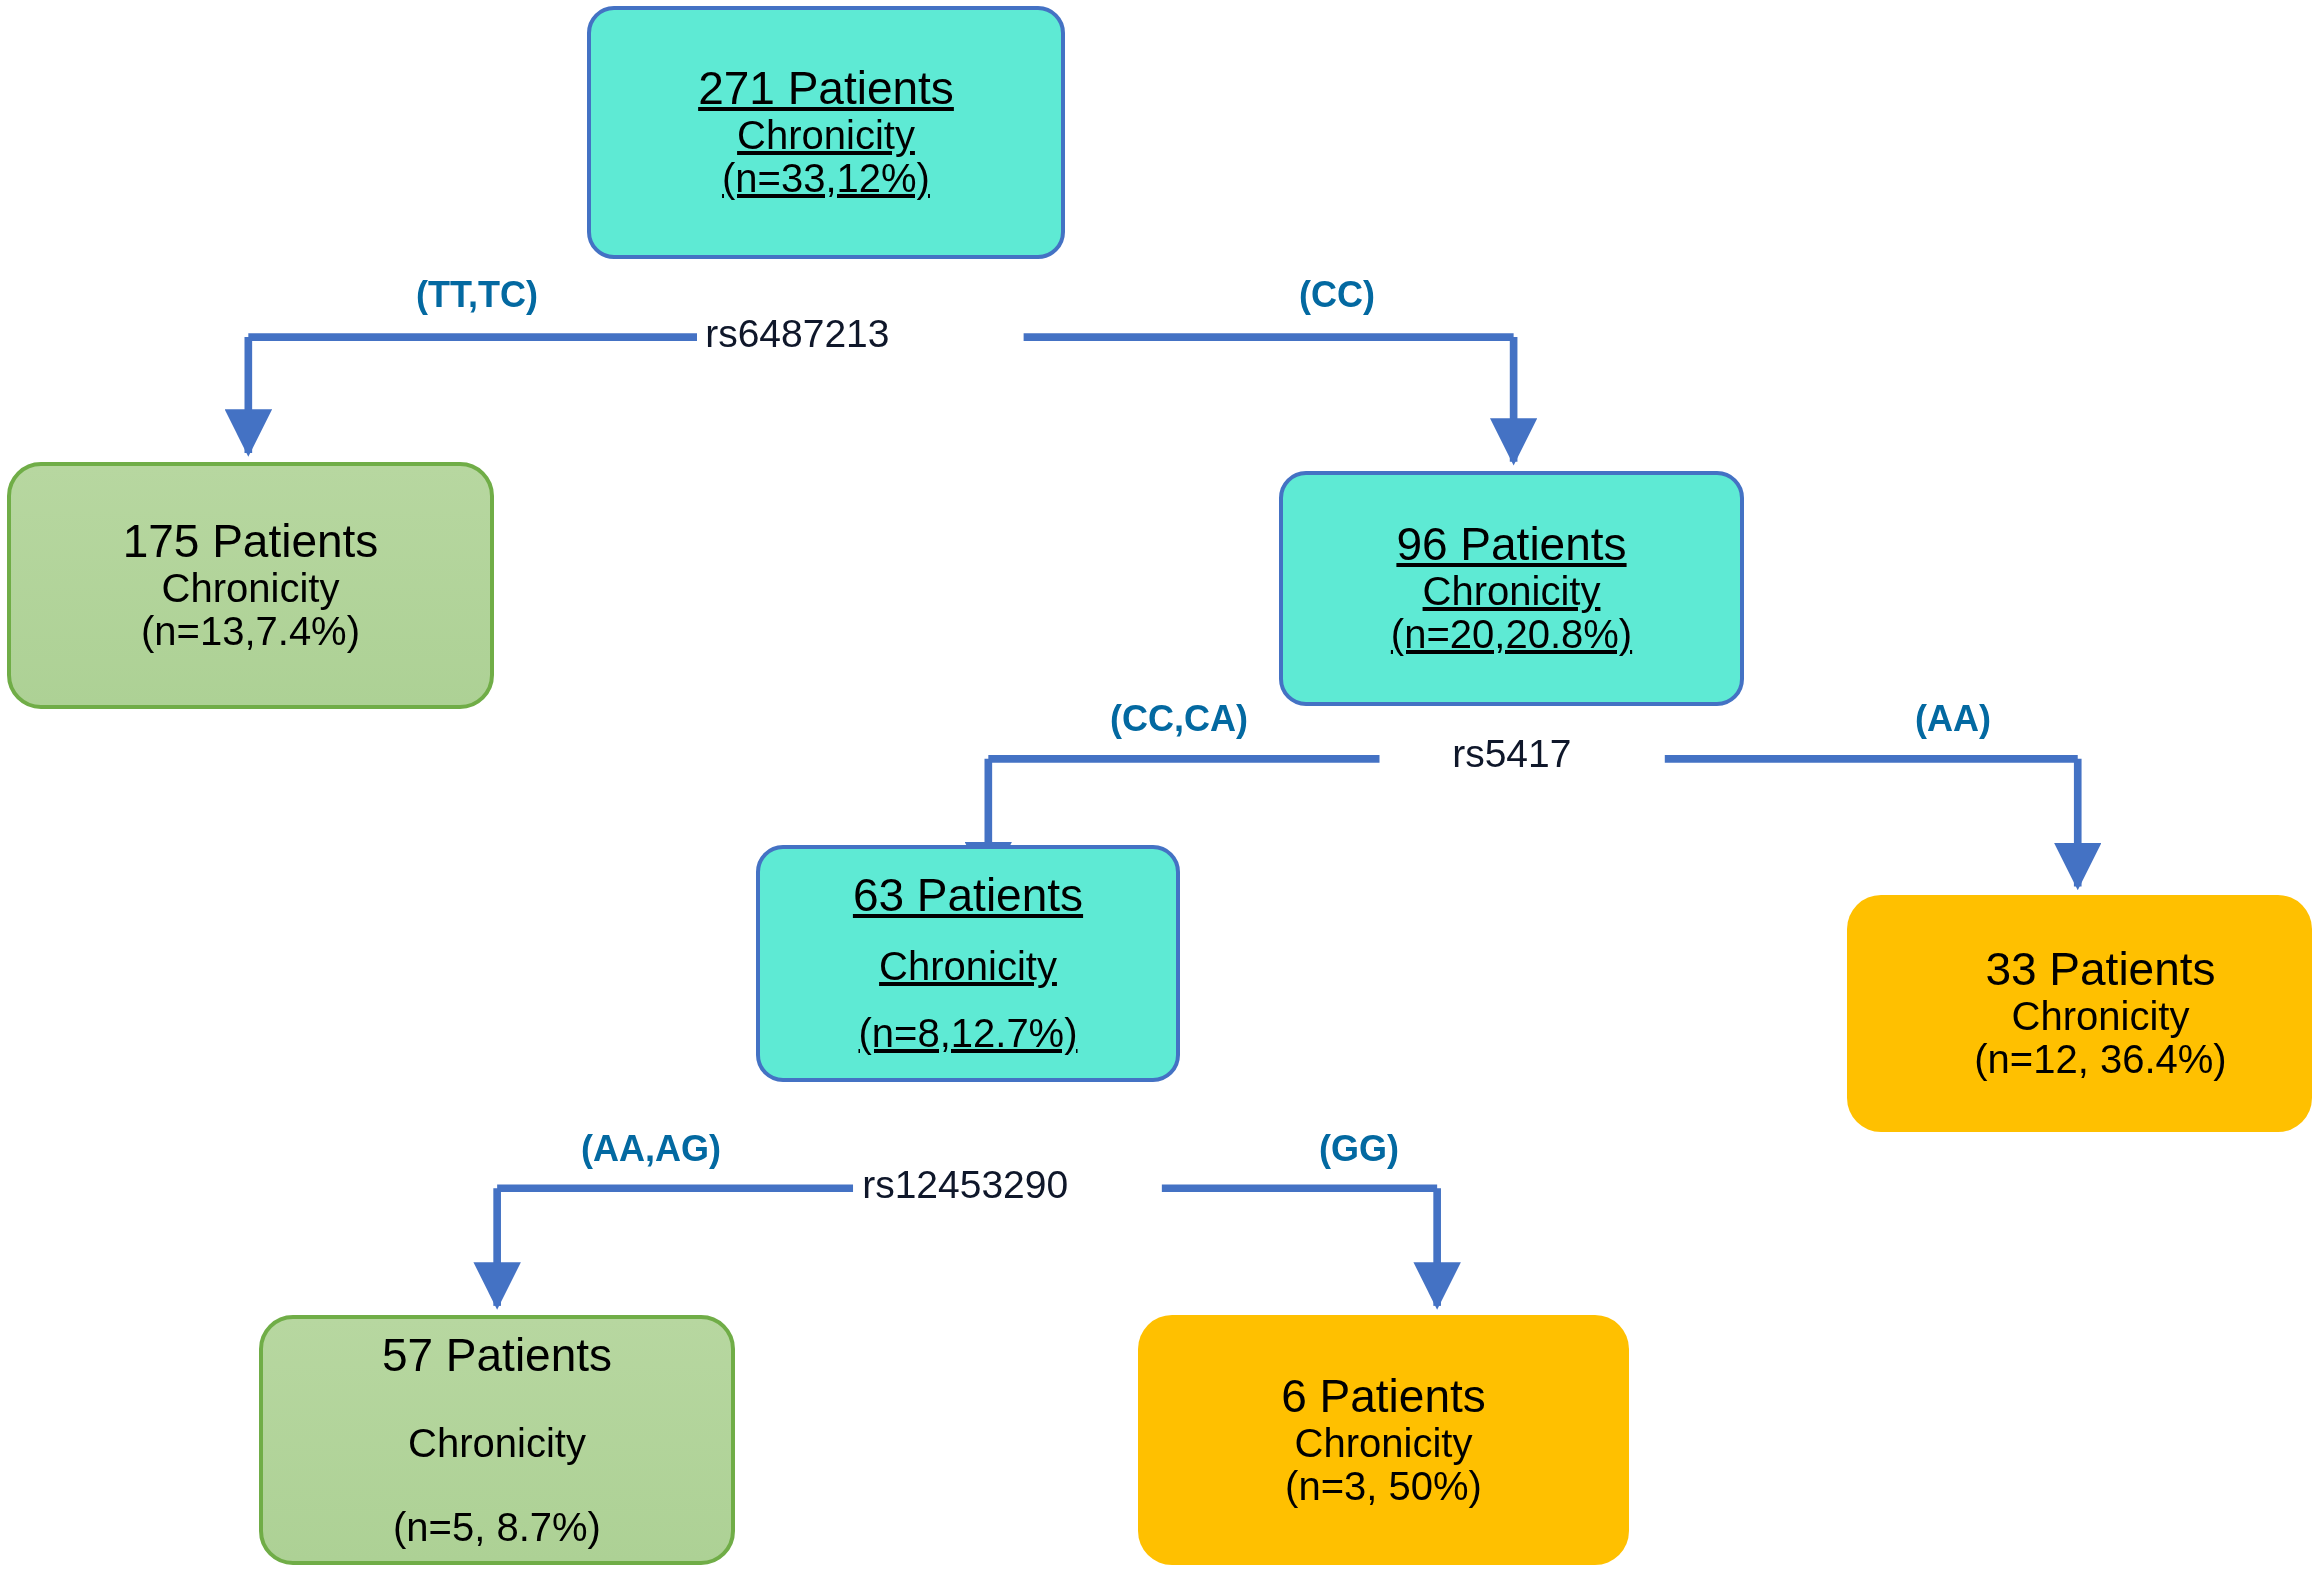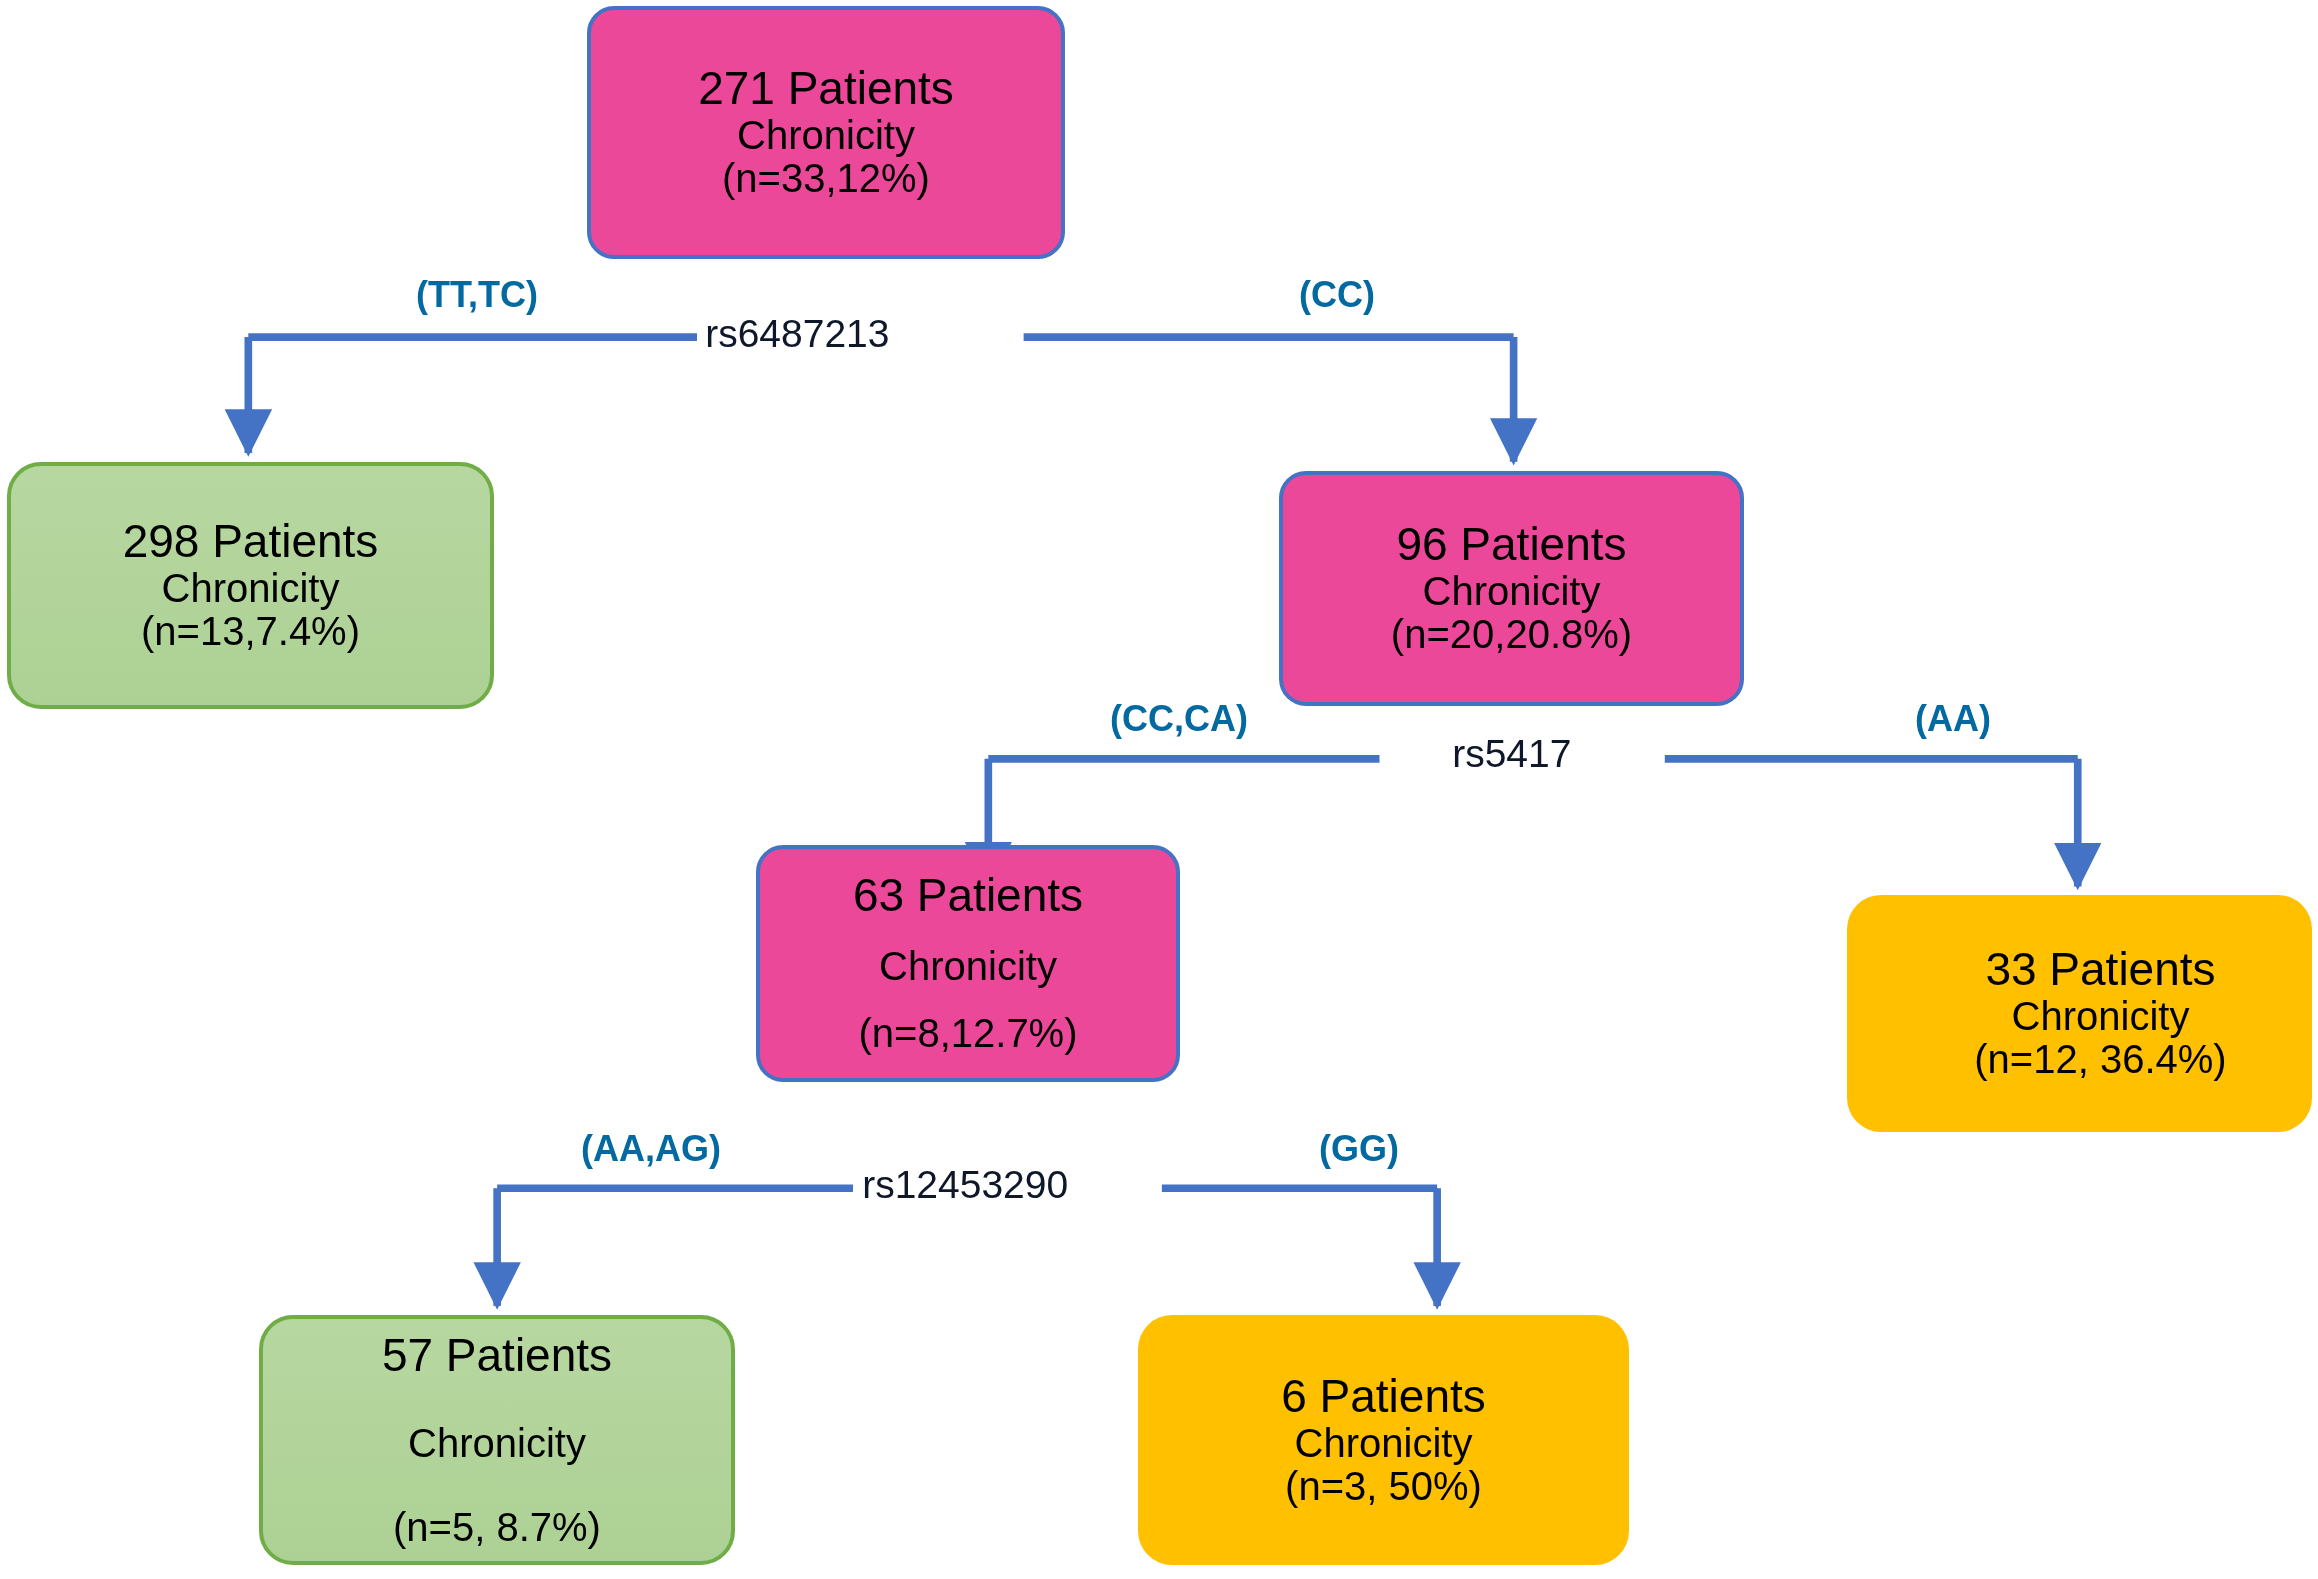--- a/index.html
+++ b/index.html
@@ -26,23 +26,24 @@
     text-align:center;
     color:#000000;
     line-height:1.08;
   }
   .node .ln1{font-size:46px;font-weight:400;letter-spacing:0px;}
   .node .ln2{font-size:40px;font-weight:400;}
   .node .ln3{font-size:40px;font-weight:400;}
   .node .ln1,.node .ln2,.node .ln3{white-space:nowrap;display:block;}
 
   .node.plain{
-    background:#ec4899;
+    background:#5eead4;
     border:4.1px solid #4472C4;
     border-radius:27px;
+    text-decoration:underline;
   }
   .node.green{
     background:linear-gradient(180deg,#B7D7A0 0%,#ADD195 100%);
     border:4.1px solid #70AD47;
     border-radius:34px;
   }
   .node.orange{
     background:#FFC000;
     border:0 solid #FFC000;
     border-radius:34px;
@@ -106,21 +107,21 @@
     </g>
   </svg>
 
   <div class="node plain" style="left:587px;top:5.9px;width:478px;height:253px;">
     <span class="ln1">271 Patients</span>
     <span class="ln2">Chronicity</span>
     <span class="ln3">(n=33,12%)</span>
   </div>
 
   <div class="node green" style="left:7px;top:462px;width:487px;height:247px;">
-    <span class="ln1">298 Patients</span>
+    <span class="ln1">175 Patients</span>
     <span class="ln2">Chronicity</span>
     <span class="ln3">(n=13,7.4%)</span>
   </div>
 
   <div class="node plain" style="left:1279px;top:471px;width:465px;height:235px;text-align:center;">
     <span class="ln1">96 Patients</span>
     <span class="ln2">Chronicity</span>
     <span class="ln3">(n=20,20.8%)</span>
   </div>
 

